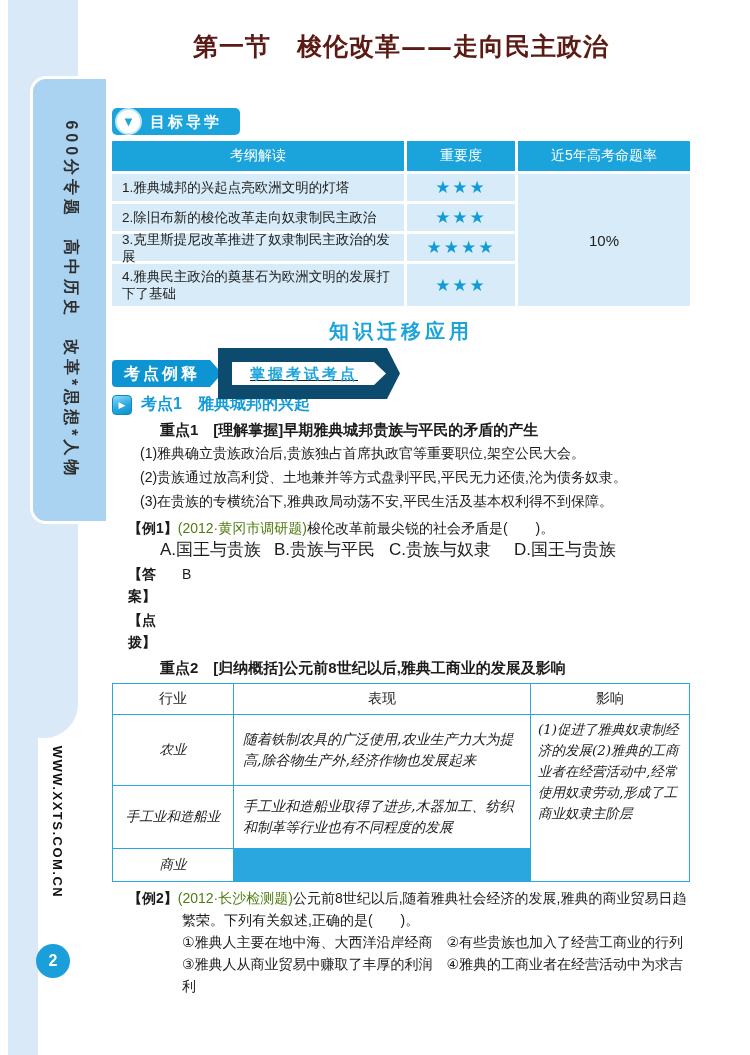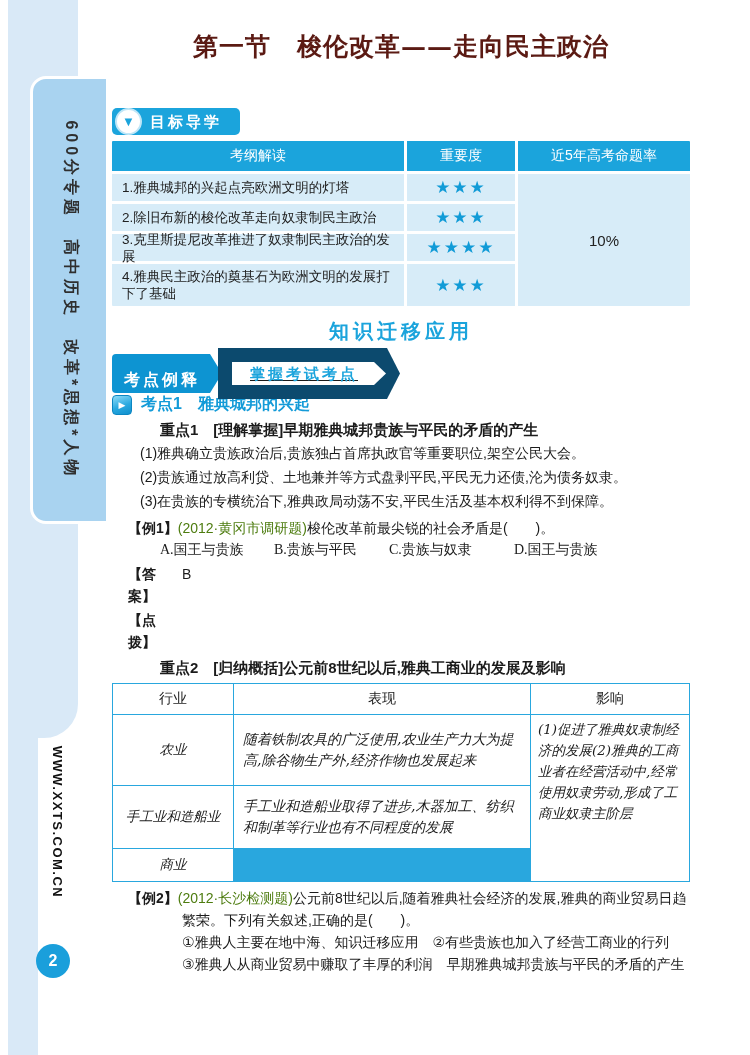--- a/index.html
+++ b/index.html
@@ -59,21 +59,21 @@
   .t1 .c{background:#d7ecf8;font-size:13.5px;color:#222;}
   .t1 .item{display:flex;align-items:center;padding:0 6px 0 10px;line-height:17px;}
   .t1 .stars{display:flex;align-items:center;justify-content:center;color:#119bd7;font-size:17px;letter-spacing:2px;}
   .t1 .rate{grid-column:3;grid-row:2 / span 4;display:flex;align-items:center;justify-content:center;font-size:15px;}
   
   .sec-title{margin-top:12px;text-align:center;color:#1ba4dc;font-size:20px;font-weight:bold;letter-spacing:4px;}
   
   .kd-badges{margin-top:15px;display:flex;align-items:center;height:27px;}
   .kd-b1{
     background:#0d94d2;color:#fff;font-weight:bold;font-size:16px;letter-spacing:3px;
-    height:27px;line-height:27px;padding:12px 22px 0 12px;border-radius:4px 0 0 4px;
+    height:27px;line-height:27px;padding:0 22px 0 12px;border-radius:4px 0 0 4px;
     clip-path:polygon(0 0,calc(100% - 12px) 0,100% 50%,calc(100% - 12px) 100%,0 100%);
   }
   .kd-b2{
     margin-left:-4px;background:#0c4a6e;padding:14px;
     clip-path:polygon(0 0,calc(100% - 13px) 0,100% 50%,calc(100% - 13px) 100%,0 100%);
     text-decoration:underline;
   }
   .kd-b2-inner{
     background:#fff;height:23px;line-height:23px;padding:0 28px 0 18px;
     color:#1ba4dc;font-weight:bold;font-size:15px;letter-spacing:3px;
@@ -86,21 +86,21 @@
     background:linear-gradient(160deg,#8edcf8 0%,#2aa9e0 55%,#0f8fcd 100%);
     border:1px solid #0c86c2;color:#fff;font-size:9px;
     display:flex;align-items:center;justify-content:center;
   }
   
   .zd-heading{margin-top:5px;padding-left:48px;font-weight:bold;font-size:15px;line-height:20px;}
   .pt{margin-top:3px;padding-left:28px;font-size:14px;line-height:21px;}
   .ex-q{margin-top:5px;padding-left:70px;text-indent:-54px;font-size:14px;line-height:22px;}
   .ex-label{font-weight:bold;}
   .src{color:#4d7c0f;}
-  .opts{display:flex;font-size:14px;line-height:22px;font-family:Liberation Serif, serif;}
+  .opts{display:flex;font-size:17px;line-height:22px;}
   .opts1{padding-left:48px;}
   .opts1 span:nth-child(1){width:114px;}
   .opts1 span:nth-child(2){width:115px;}
   .opts1 span:nth-child(3){width:125px;}
   .lblock{display:flex;margin-top:2px;font-size:14px;}
   .lbl{flex:none;width:54px;margin-left:16px;font-weight:bold;line-height:22px;}
   .lbody{flex:1;line-height:22px;}
   .kai{font-family:"DejaVu Serif","Liberation Serif",serif;font-style:italic;}
   .tip-text{color:#2aa8dd;}
   .stmt{padding-left:70px;font-size:14px;line-height:22px;}
@@ -205,18 +205,18 @@
 
     <div class="ind kai">手工业和造船业</div>
     <div class="perf kai">手工业和造船业取得了进步,木器加工、纺织和制革等行业也有不同程度的发展</div>
 
     <div class="ind kai">商业</div>
   </div>
 
   <div class="ex-q">
     <span class="ex-label">【例2】</span><span class="src">(2012·长沙检测题)</span><span>公元前8世纪以后,随着雅典社会经济的发展,雅典的商业贸易日趋繁荣。下列有关叙述,正确的是(　　)。</span>
   </div>
-  <div class="stmt">①雅典人主要在地中海、知识迁移应用　②有些贵族也加入了经营工商业的行列</div>
-  <div class="stmt">③雅典人从商业贸易中赚取了丰厚的利润　早期雅典城邦贵族与平民的矛盾的产生</div>
+  <div class="stmt">①雅典人主要在地中海、大西洋沿岸经商　②有些贵族也加入了经营工商业的行列</div>
+  <div class="stmt">③雅典人从商业贸易中赚取了丰厚的利润　④雅典的工商业者在经营活动中为求吉利</div>
   
   
 
 </div>
 
 </body></html>

